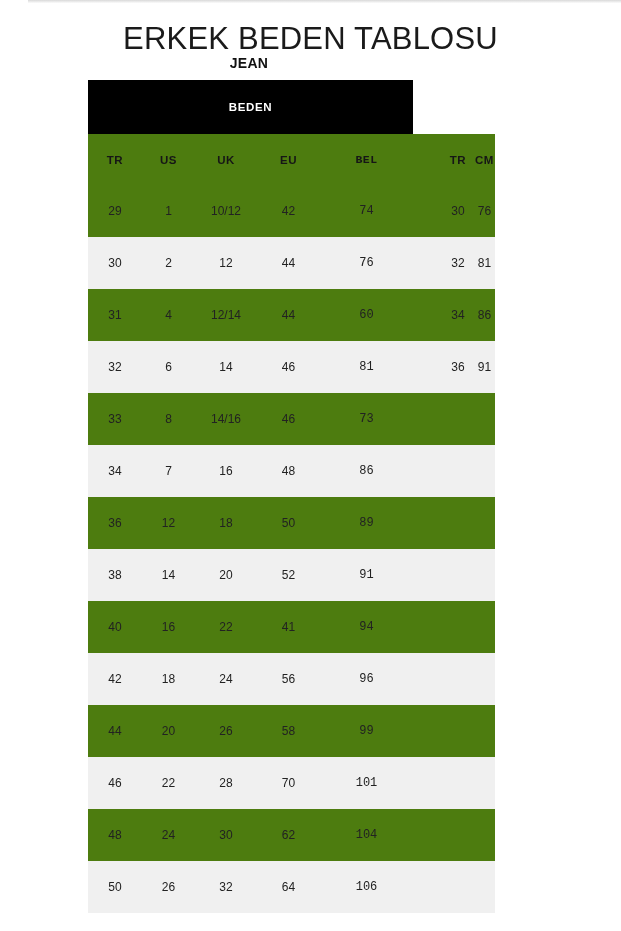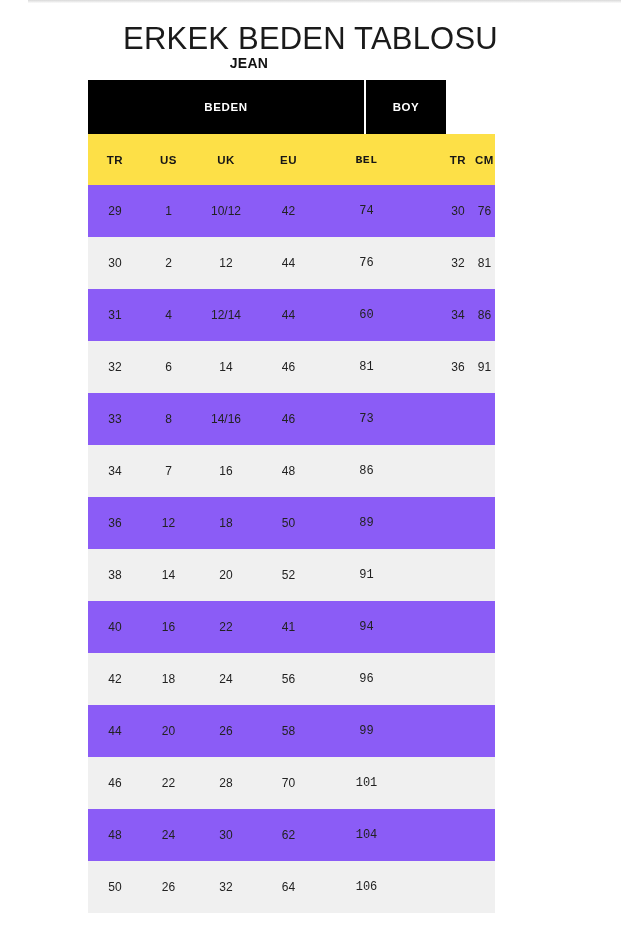--- a/index.html
+++ b/index.html
@@ -70,45 +70,45 @@
   .group-cell {
     background: #000000;
     color: #ffffff;
     font-size: 11.5px;
     font-weight: bold;
     letter-spacing: 0.6px;
     display: flex;
     align-items: center;
     justify-content: center;
   }
-  .group-cell.beden { width: 276px; }
+  .group-cell.beden { width: 325px; }
   .group-divider { width: 2px; background: #ffffff; }
   .group-cell.boy { width: 80px; }
 
   
   .col-header {
     display: flex;
     height: 51px;
-    background: #fde047;
+    background: #4d7c0f;
     align-items: center;
   }
   .col-header .cell {
     font-size: 11.5px;
     font-weight: bold;
     color: #161616;
     letter-spacing: 0.5px;
     text-align: center;
   }
 
   
   .data-row {
     display: flex;
     height: 52px;
     align-items: center;
-    background: #8b5cf6;
+    background: #4d7c0f;
   }
   .data-row.alt { background: #f0f0f0; }
   .data-row .cell {
     font-size: 12px;
     font-weight: normal;
     color: #222222;
     text-align: center;
   }
 
   
@@ -128,21 +128,20 @@
 
 <div class="page-title">ERKEK BEDEN TABLOSU</div>
 
 <div class="sub-title">JEAN</div>
 
 <div class="size-table">
 
   <div class="group-header">
     <div class="group-cell beden">BEDEN</div>
     <div class="group-divider"></div>
-    <div class="group-cell boy">BOY</div>
   </div>
 
   <div class="col-header">
     <div class="cell c-tr">TR</div>
     <div class="cell c-us">US</div>
     <div class="cell c-uk">UK</div>
     <div class="cell c-eu">EU</div>
     <div class="cell c-bel">BEL</div>
     <div class="cell c-gap"></div>
     <div class="cell c-btr">TR</div>

